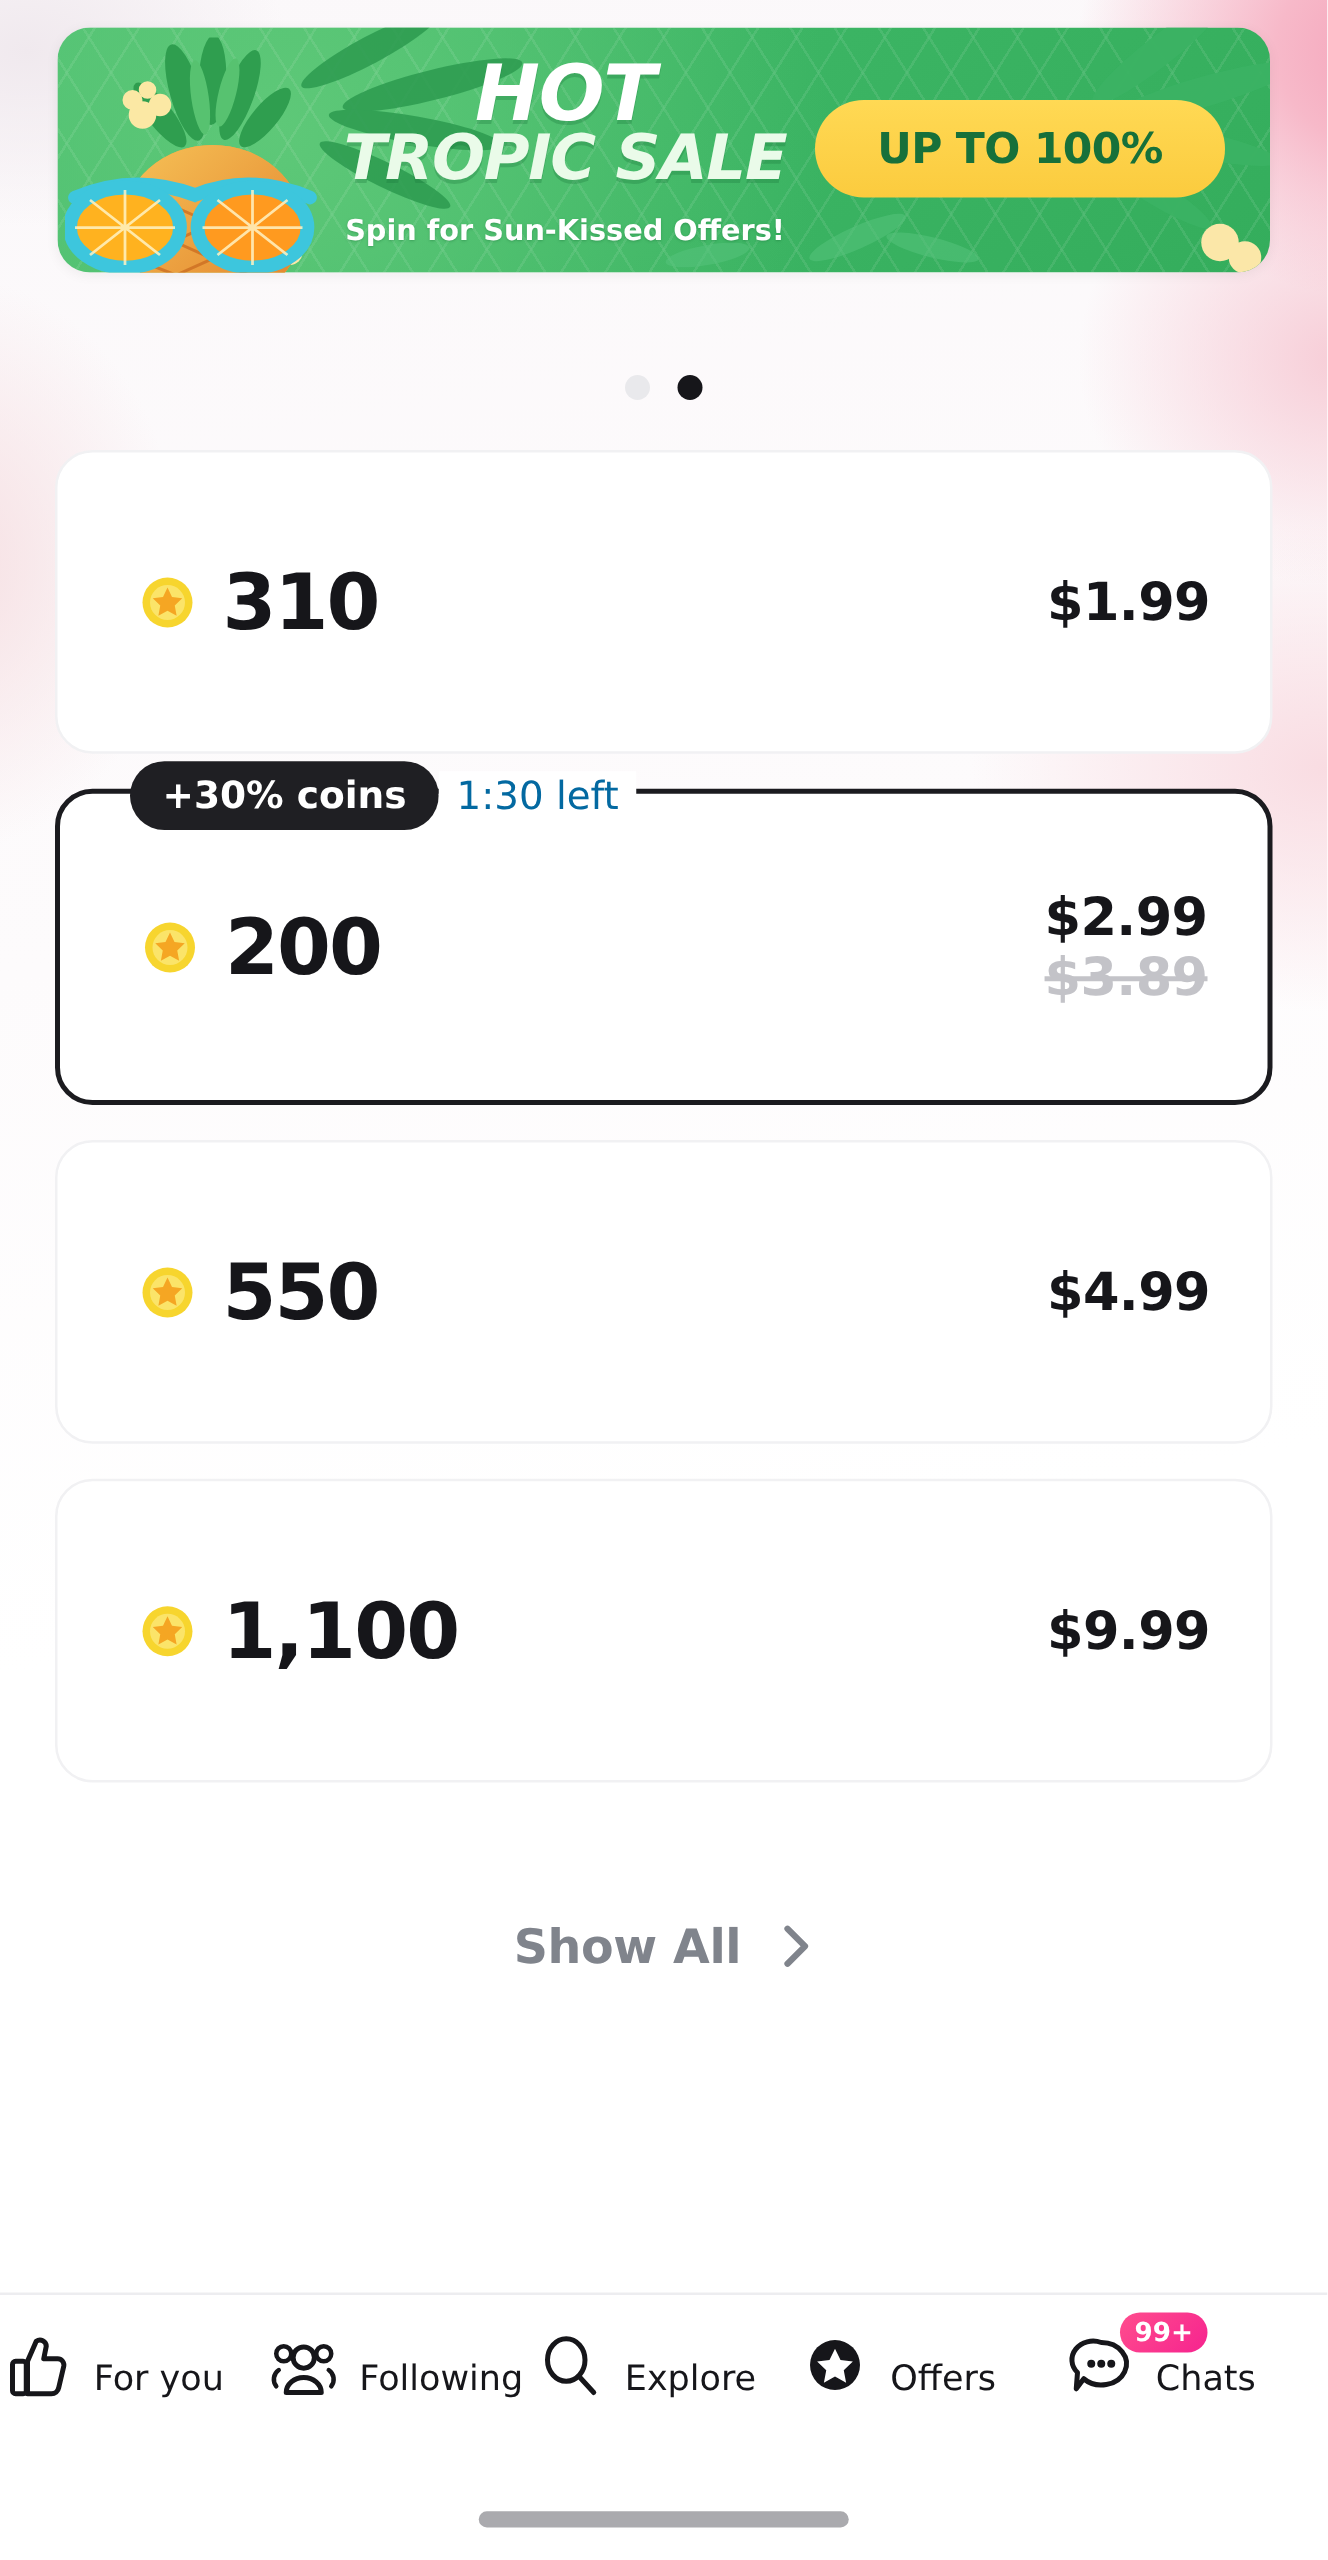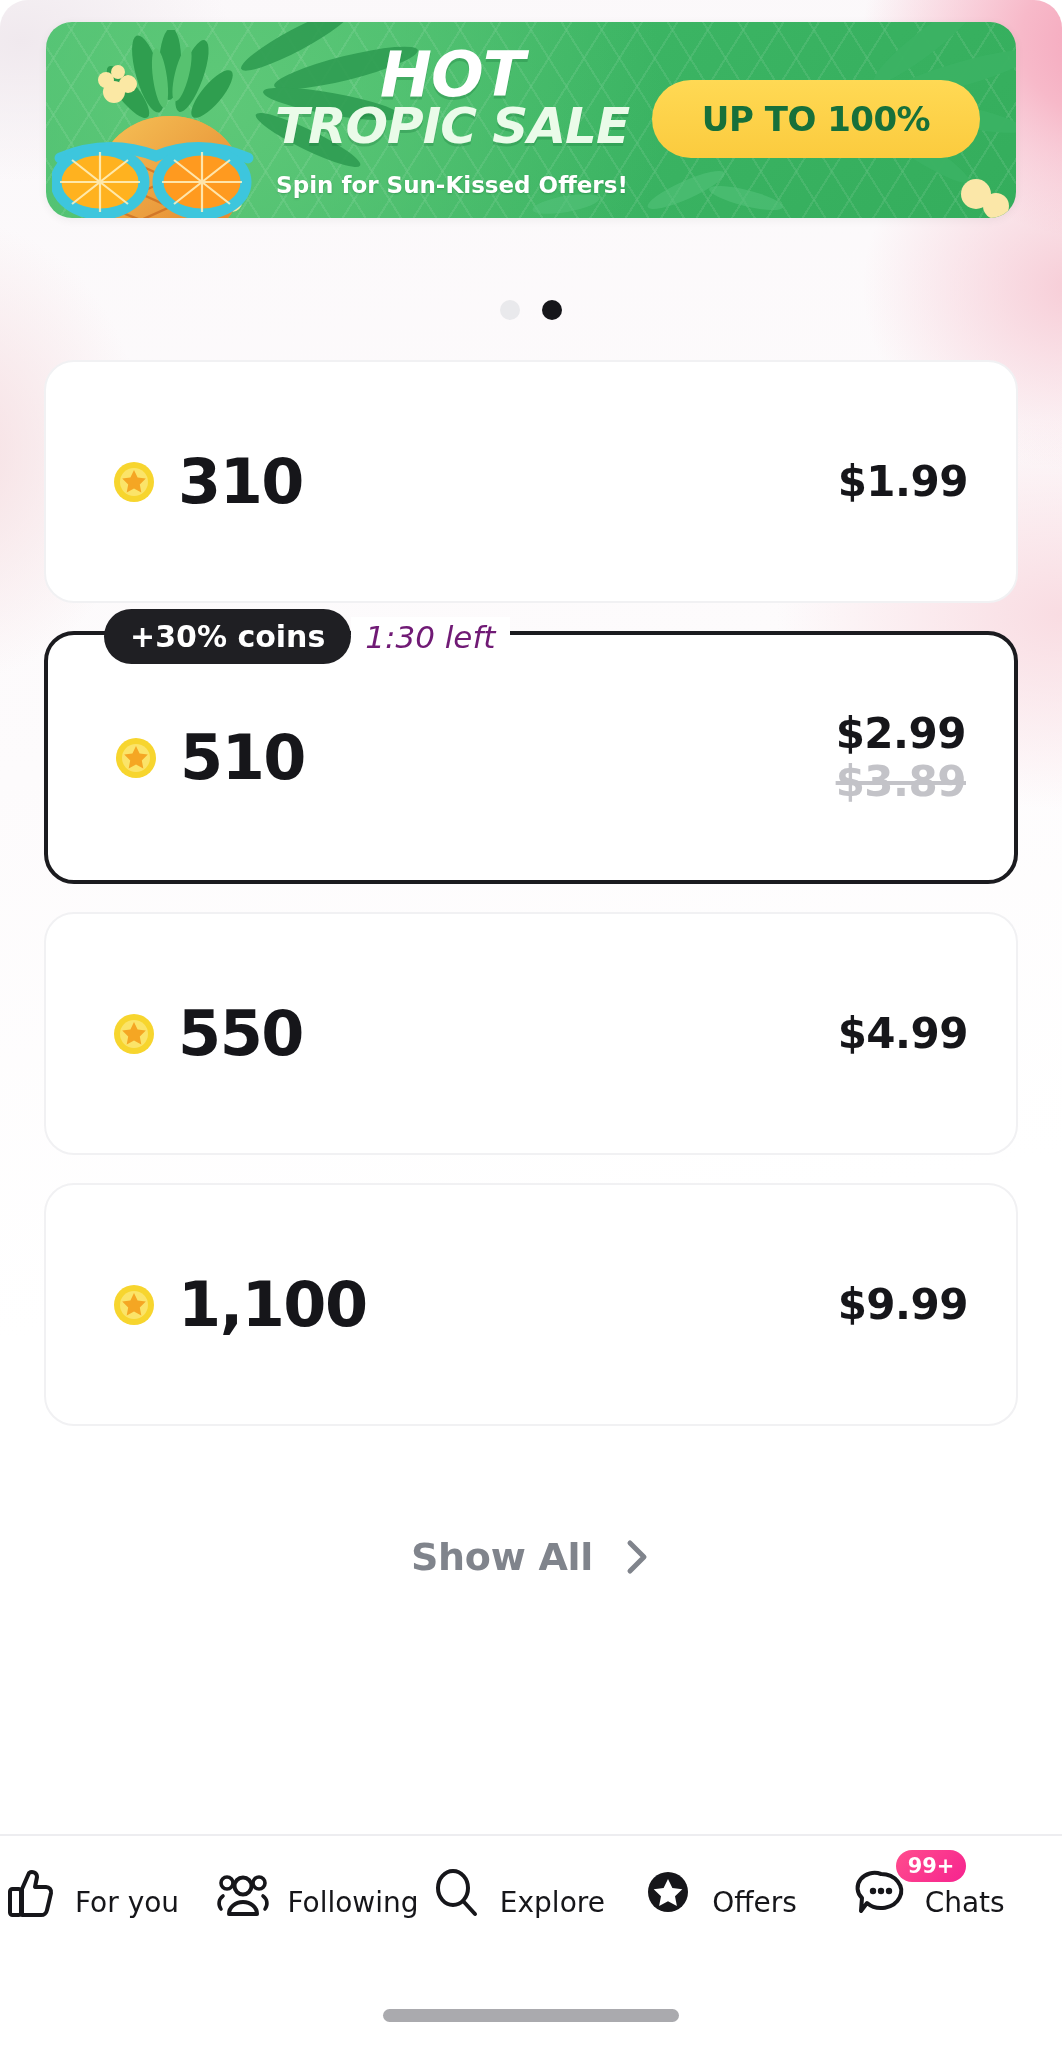--- a/index.html
+++ b/index.html
@@ -20,21 +20,20 @@
   #app {
     position: absolute;
     inset: 0;
     background:
       radial-gradient(ellipse 420px 300px at 108% 2%, #f39ab4 0%, #f7b9c9 30%, rgba(250,225,232,0) 68%),
       radial-gradient(ellipse 300px 260px at 101% 14%, #f7cdd7 0%, rgba(252,236,240,0) 70%),
       radial-gradient(ellipse 260px 320px at -4% 22%, #f6dfe2 0%, rgba(250,242,243,0) 72%),
       radial-gradient(ellipse 380px 260px at 100% 30%, #f9dce2 0%, rgba(253,245,247,0) 75%),
       radial-gradient(ellipse 300px 200px at 2% 2%, #f0e9ee 0%, rgba(250,248,250,0) 70%),
       linear-gradient(170deg, #fbf8fa 0%, #fdfbfc 35%, #ffffff 60%, #ffffff 100%);
-    border-radius: 28px;
   }
 
   
   .banner-wrap {
     position: absolute;
     left: 46px;
     top: 22px;
     width: 970px;
     height: 196px;
   }
@@ -205,27 +204,26 @@
     font-family: "DejaVu Sans", sans-serif;
     font-size: 30px;
     font-weight: 700;
     padding: 10px 26px;
     border-radius: 30px;
     white-space: nowrap;
   }
 
   .promo-timer {
     background: #ffffff;
-    color: #701a75;
+    color: #0369a1;
     font-family: "DejaVu Sans", sans-serif;
     font-size: 31px;
     font-weight: 400;
     padding: 2px 14px;
     white-space: nowrap;
-    font-style: italic;
   }
 
   
   .show-all {
     position: absolute;
     left: 0; right: 0;
     top: 1535px;
     display: flex;
     align-items: center;
     justify-content: center;
@@ -410,21 +408,21 @@
       <div class="promo-row">
         <span class="promo-badge">+30% coins</span>
         <span class="promo-timer">1:30 left</span>
       </div>
       <div class="pkg-left">
         <svg width="44" height="44" viewBox="0 0 44 44">
           <circle cx="22" cy="22" r="20" fill="#f7d52e"></circle>
           <circle cx="22" cy="22" r="14" fill="#fbe469"></circle>
           <path d="M22 10 l3.6 7.6 8.2 1 -6 5.8 1.5 8.2 -7.3 -4 -7.3 4 1.5 -8.2 -6 -5.8 8.2 -1 z" fill="#f5a623"></path>
         </svg>
-        <span class="coin-amount">510</span>
+        <span class="coin-amount">200</span>
       </div>
       <div class="pkg-right">
         <div class="price">$2.99</div>
         <div class="price-old">$3.89</div>
       </div>
     </div>
 
     <div class="pkg">
       <div class="pkg-left">
         <svg width="44" height="44" viewBox="0 0 44 44">

